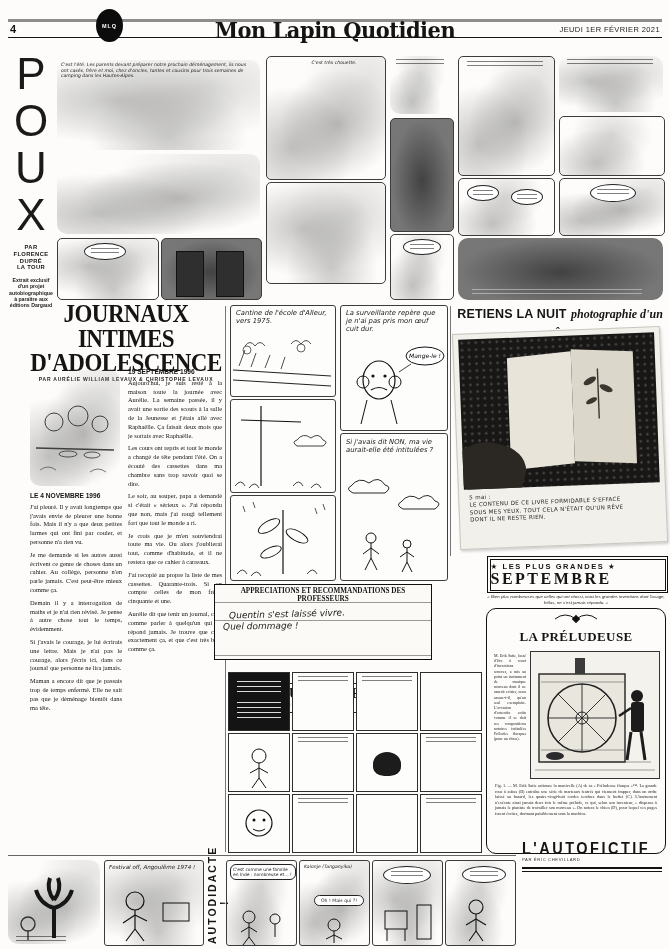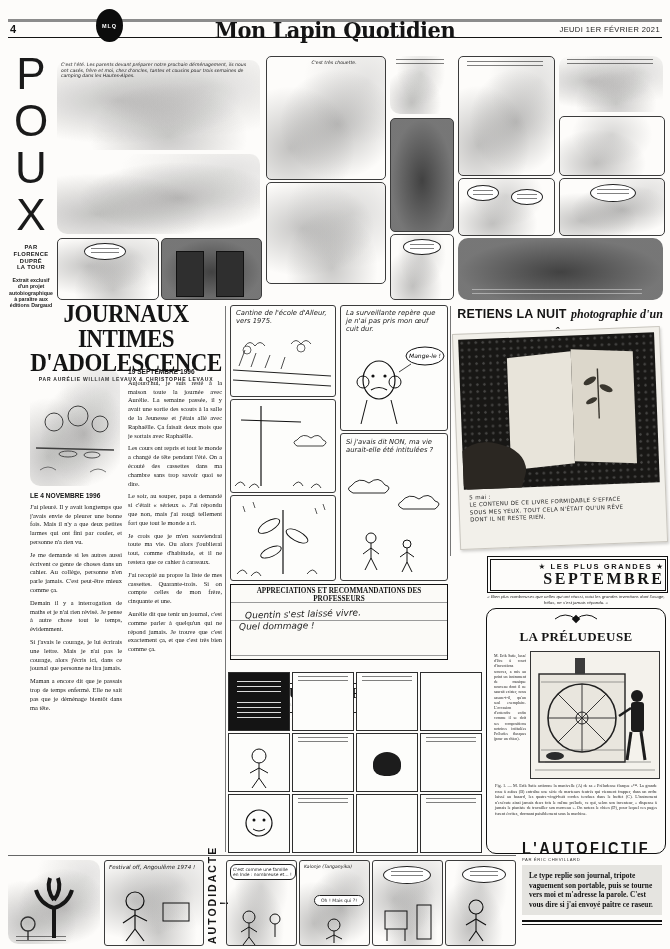--- a/index.html
+++ b/index.html
@@ -219,21 +219,21 @@
         <line x1="52" y1="14" x2="52" y2="78" stroke="#111" stroke-width="1.2"></line>
         <ellipse cx="38" cy="30" rx="12" ry="5" transform="rotate(-30 38 30)" fill="none" stroke="#111" stroke-width=".9"></ellipse>
         <ellipse cx="66" cy="40" rx="12" ry="5" transform="rotate(28 66 40)" fill="none" stroke="#111" stroke-width=".9"></ellipse>
         <ellipse cx="40" cy="56" rx="11" ry="4.5" transform="rotate(-24 40 56)" fill="none" stroke="#111" stroke-width=".9"></ellipse>
         <path d="M6 78 q6 -8 10 0 M20 80 q6 -8 10 0 M76 78 q6 -8 10 0" fill="none" stroke="#111" stroke-width=".8"></path>
         <path d="M12 10 l2 6 M22 6 l2 6 M84 12 l2 6 M92 8 l2 6" stroke="#111" stroke-width=".7"></path>
       </svg>
     </div>
   </div>
 
-  <div class="abs" style="left:230px;top:584px;width:216px;height:74px;border:1.6px solid #111;background:#fbfaf7;
+  <div class="abs" style="left:214px;top:584px;width:216px;height:74px;border:1.6px solid #111;background:#fbfaf7;
        background-image:repeating-linear-gradient(180deg,transparent 0 17px,#9a9a9a 17px 17.8px);">
     <div class="serifb" style="position:absolute;left:0;top:2px;width:100%;text-align:center;font-size:7.2px;line-height:8.4px;">APPRECIATIONS ET RECOMMANDATIONS DES PROFESSEURS</div>
     <div class="hand" style="position:absolute;left:14px;top:24px;font-size:9px;transform:rotate(-1.5deg);">Quentin s'est laissé vivre.</div>
     <div class="hand" style="position:absolute;left:8px;top:36px;font-size:9px;transform:rotate(-1deg);">Quel dommage !</div>
   </div>
 
   <div class="abs" style="left:228px;top:640px;width:156px;height:28px;background:#fdfcfa;border:1px solid #222;margin-top:43px;">
     <div class="serifb" style="font-size:14px;letter-spacing:1.5px;margin-top:2px;">QUI NOUS FÛMES</div>
     <div style="font-size:4.4px;letter-spacing:.8px;color:#333;">QUENTIN FAUCOMPRÉ, 12 ANS</div>
   </div>
@@ -302,21 +302,21 @@
       </svg>
       <div style="position:absolute;left:-8px;bottom:-10px;width:70px;height:56px;background:#2b2username7;background:#2b2722;border-radius:50% 40% 20% 50%;transform:rotate(18deg);"></div>
     </div>
     <div class="hand pre" style="position:absolute;left:10px;top:160px;right:8px;font-size:5.6px;line-height:7.4px;font-style:normal;letter-spacing:.3px;color:#2a2a2a;">5 mai :
 LE CONTENU DE CE LIVRE FORMIDABLE S'EFFACE
 SOUS MES YEUX. TOUT CELA N'ÉTAIT QU'UN RÊVE
 DONT IL NE RESTE RIEN.</div>
   </div>
 
   <div class="abs" style="left:487px;top:556px;width:176px;border:1.6px solid #111;padding:1.5px;">
-    <div style="border:1px solid #111;text-align:right;padding:2px 0 3px;">
+    <div style="border:1px solid #111;text-align:left;padding:2px 0 3px;">
       <div style="font-size:7.5px;font-weight:bold;letter-spacing:1.6px;">
         <span class="star">★</span>
         <span>LES PLUS GRANDES</span>
         <span class="star">★</span>
       </div>
       <div class="serifb" style="font-size:16px;letter-spacing:2.5px;line-height:16px;">SEPTEMBRE</div>
     </div>
   </div>
   <div class="abs tiny" style="left:487px;top:594px;width:178px;font-style:italic;text-align:center;font-size:4.4px;">« Bien plus nombreuses que celles qui ont réussi, voici les grandes inventions dont l'usage, hélas, ne s'est jamais répandu. »</div>
   <div class="abs" style="left:486px;top:608px;width:178px;height:244px;border:1.5px solid #111;border-radius:10px;background:#fdfcfa;overflow:hidden;">
@@ -414,17 +414,16 @@
     <svg width="69" height="52" viewBox="0 0 69 52" style="position:absolute;left:0;bottom:0;">
       <circle cx="30" cy="14" r="7" fill="none" stroke="#111" stroke-width="1.1"></circle>
       <line x1="30" y1="21" x2="30" y2="38" stroke="#111" stroke-width="1.1"></line>
       <path d="M30 26 l-10 6 M30 26 l10 6 M30 38 l-7 10 M30 38 l7 10" stroke="#111" stroke-width="1.1"></path>
     </svg>
   </div>
 
   <div class="abs" style="left:522px;top:840px;width:140px;">
     <div style="font-weight:bold;font-size:14.5px;letter-spacing:2.5px;transform:scaleY(1.1);">L'AUTOFICTIF</div>
     <div style="font-size:4.2px;letter-spacing:.6px;margin-top:1px;color:#333;">PAR ÉRIC CHEVILLARD</div>
-    <div style="margin-top:3px;background:#e5e4e0;padding:6px 7px;font-family:'Liberation Serif',serif;font-weight:bold;font-size:7.4px;line-height:9.6px;">Le type replie son journal, tripote vaguement son portable, puis se tourne vers moi et m'adresse la parole. C'est vous dire si j'ai envoyé paître ce raseur.</div>
     <div style="margin-top:5px;border-top:2px solid #111;border-bottom:1px solid #111;height:2px;"></div>
   </div>
 
 </div>
 
 </body></html>

